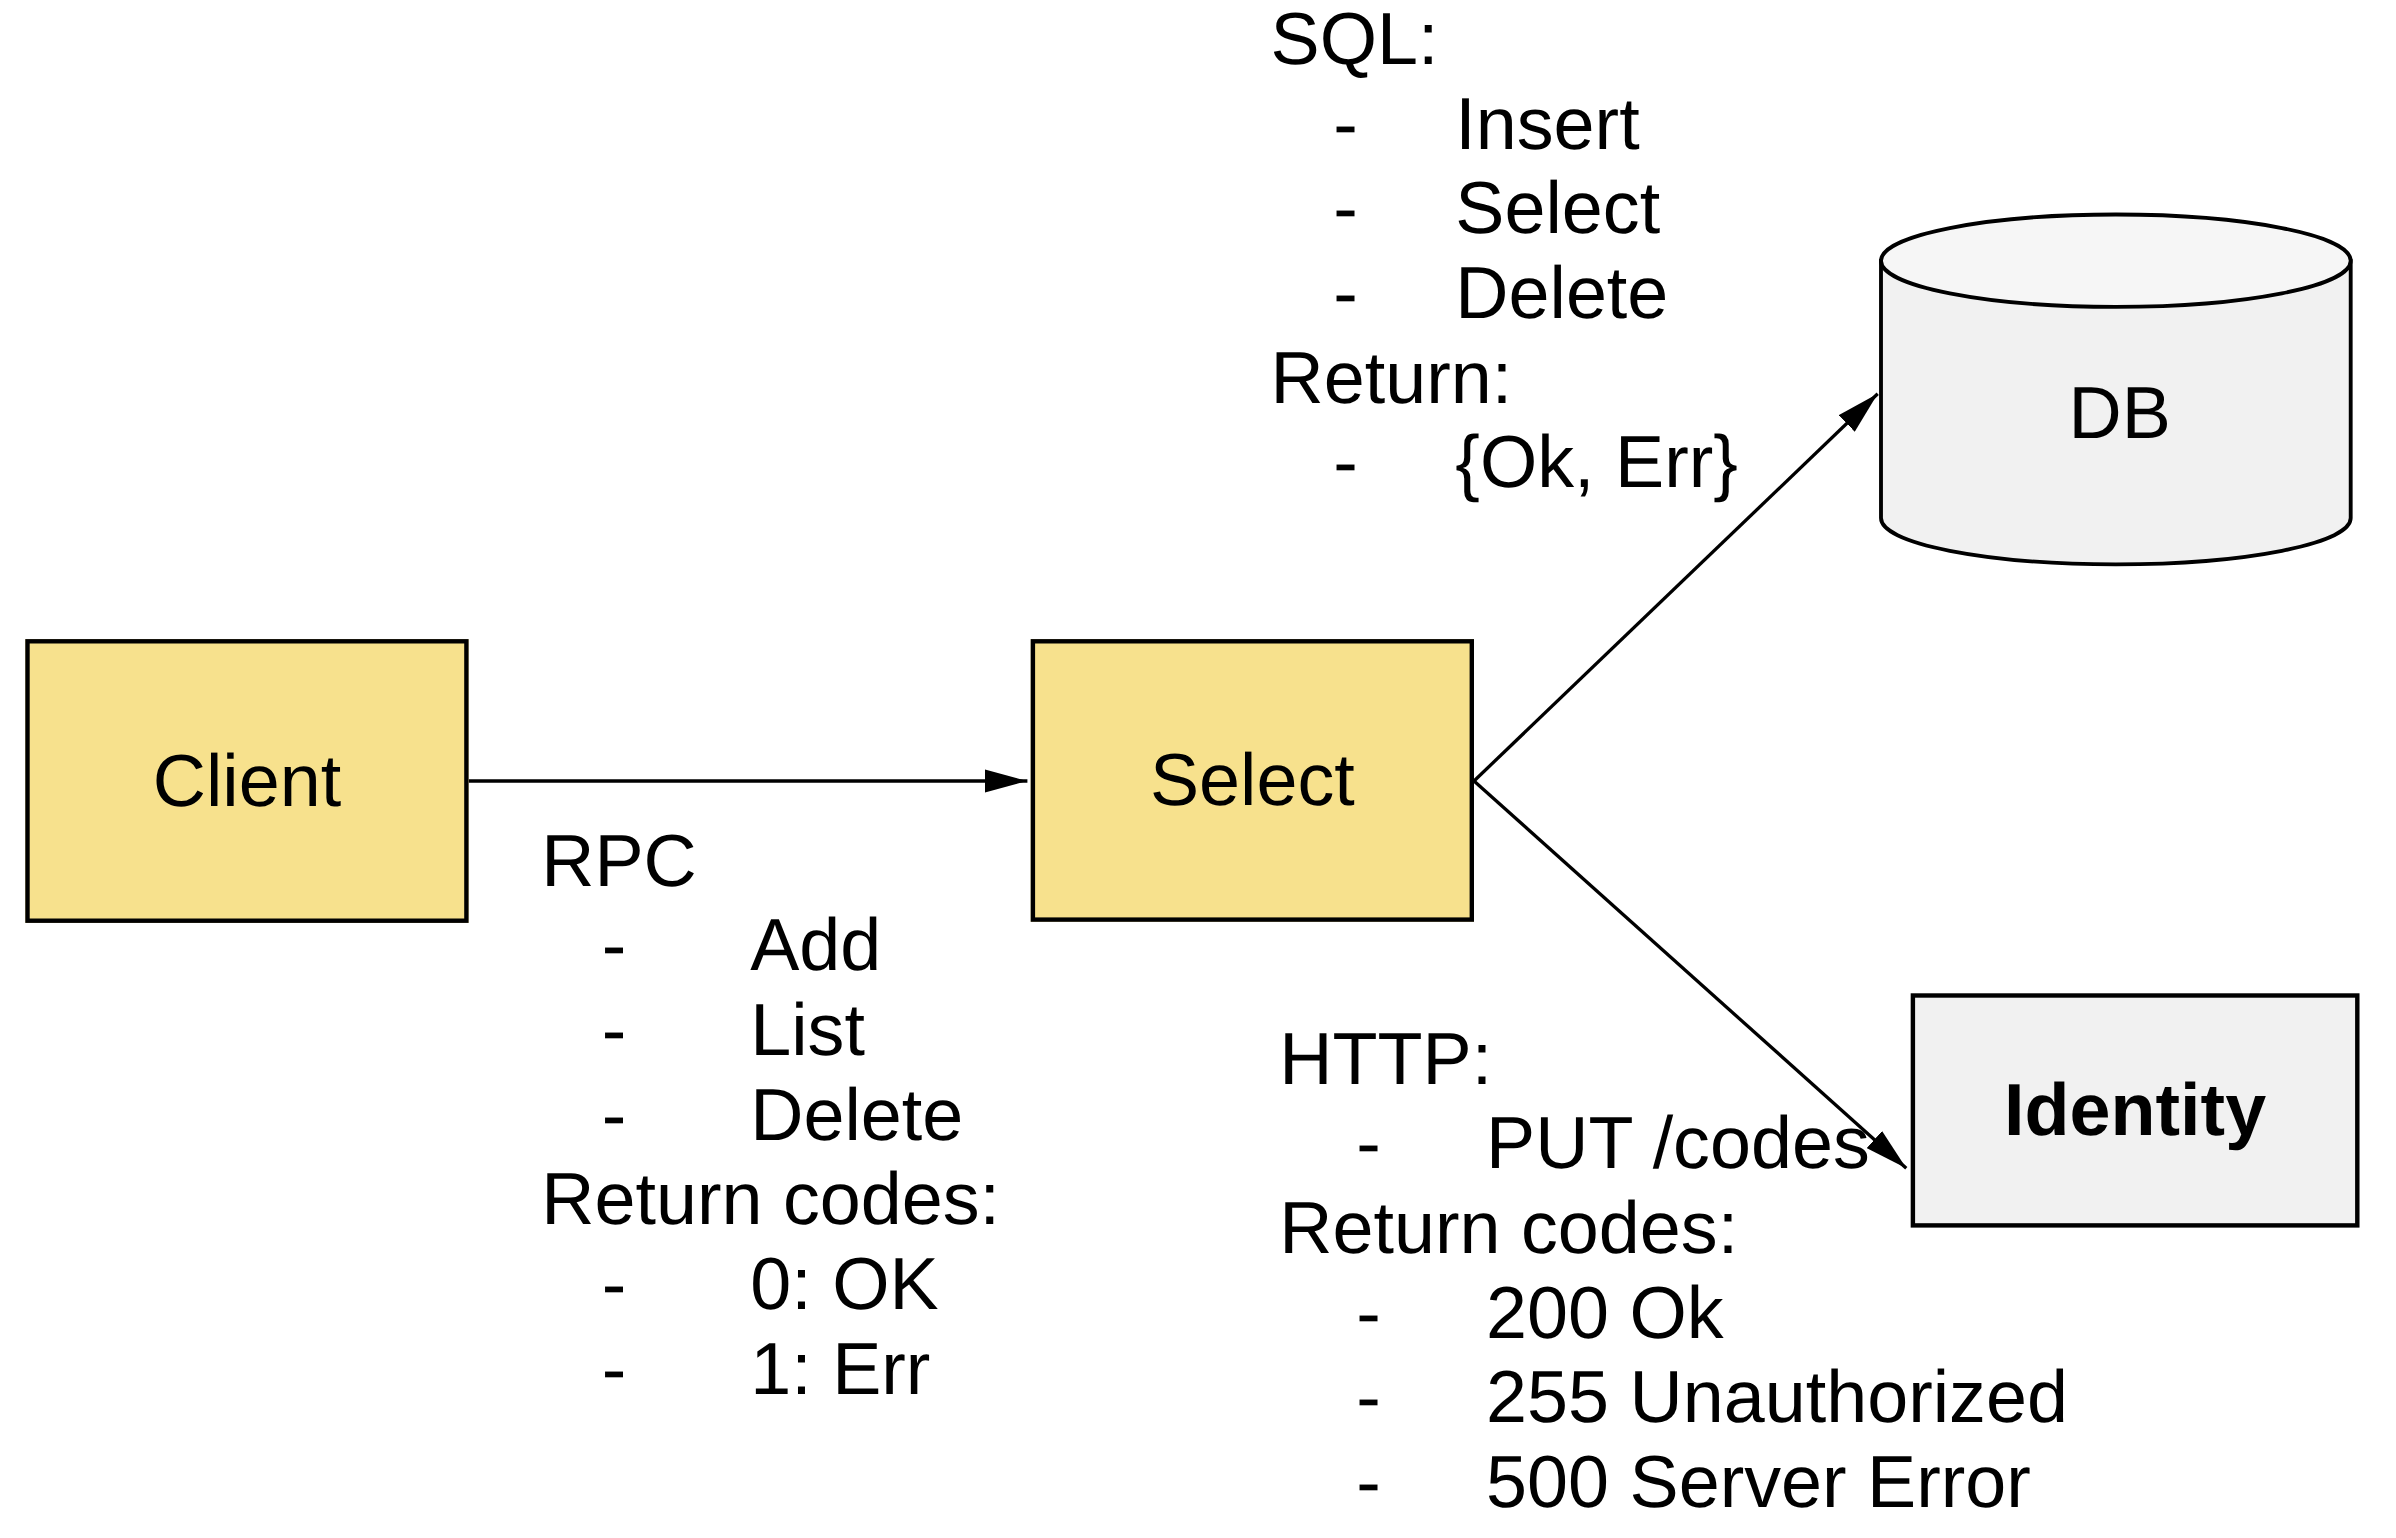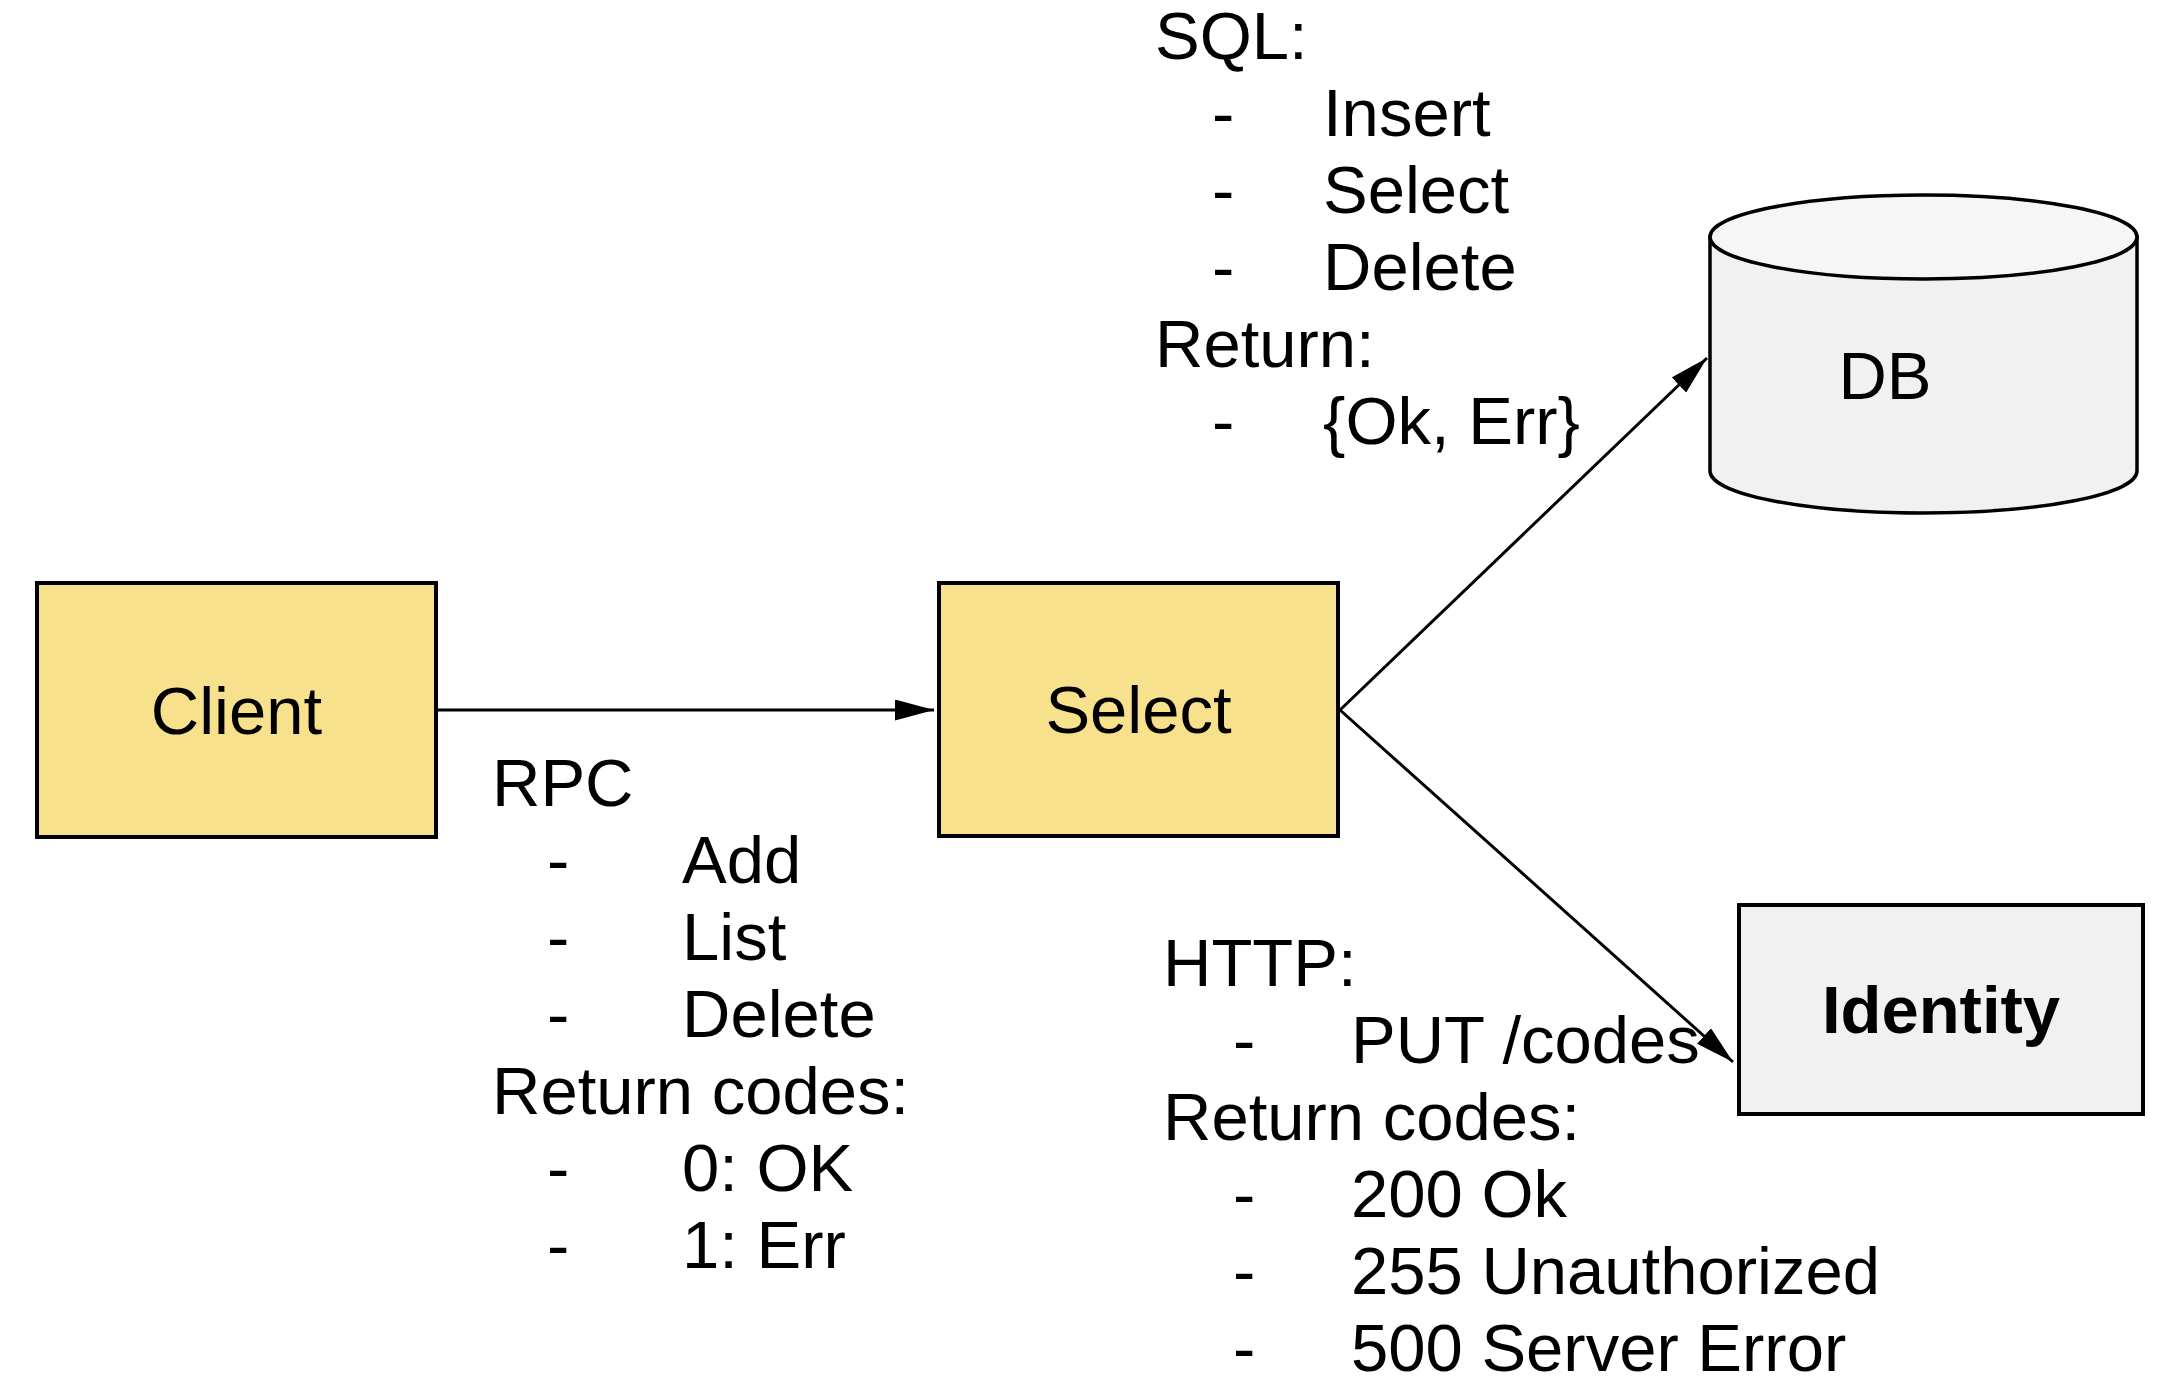--- a/index.html
+++ b/index.html
@@ -41,30 +41,31 @@
     flex-direction: column;
     align-items: center;
     justify-content: center;
     font-size: 67px;
     line-height: 77px;
     text-align: center;
     white-space: nowrap;
   }
   .node.yellow { background: var(--node-fill-yellow, #f7e18d); }
   .node.gray   { background: var(--node-fill-gray, #f1f1f1); }
-  .node-client  { left: 23px;   top: 581px; width: 403px; height: 258px; margin-left: 12px; }
+  .node-client  { left: 23px;   top: 581px; width: 403px; height: 258px; }
   .node-backend { left: 937px;  top: 581px; width: 403px; height: 257px; }
   .node-idp     { left: 1737px; top: 903px; width: 408px; height: 213px; font-weight: bold; }
   .db-label {
     position: absolute;
     left: 1710px; top: 337px;
     width: 350px;
     font-size: 67px;
     line-height: 77px;
     text-align: center;
+    padding-left: 42px;
   }
   .ann {
     position: absolute;
     font-size: 67px;
     line-height: 77px;
     white-space: nowrap;
   }
   .ann .ln { position: relative; height: 77px; }
   .ann .ln .t0 { position: absolute; left: 0; }
   .ann .ln .dash { position: absolute; left: var(--dash-x, 57px); }

